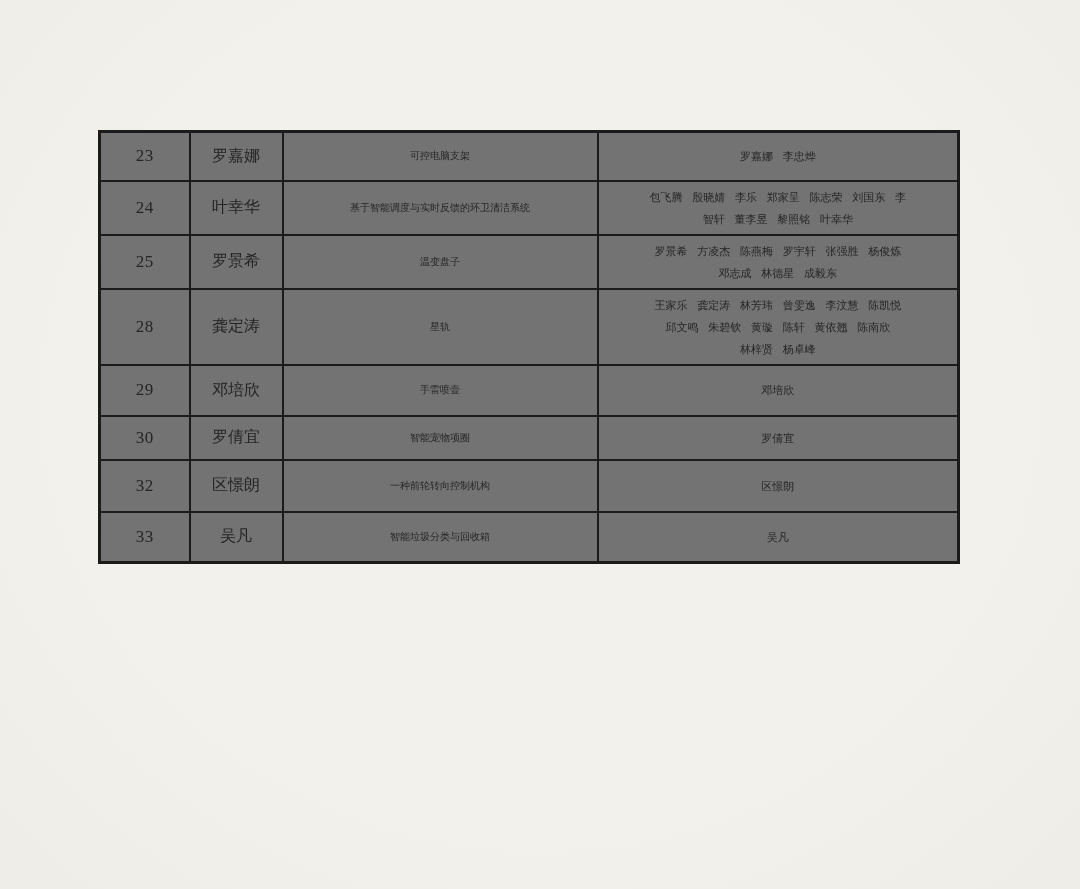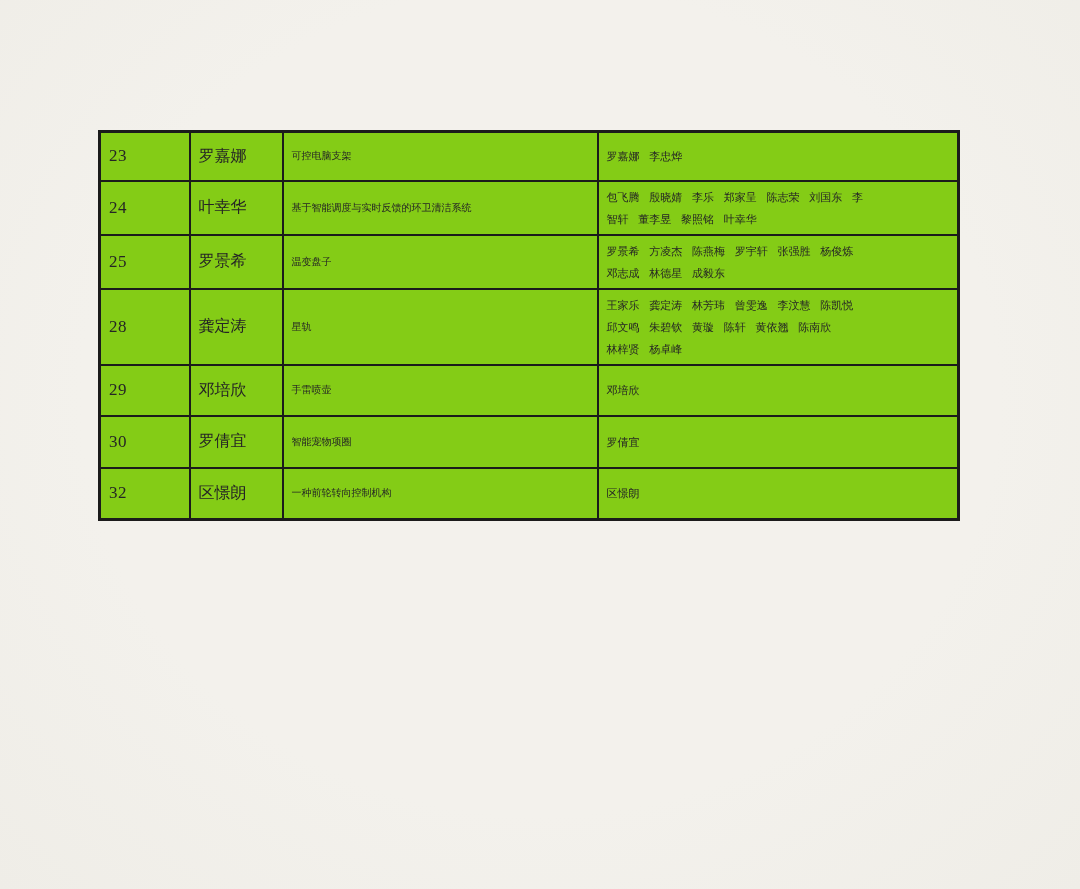--- a/index.html
+++ b/index.html
@@ -19,21 +19,22 @@
   .doc-table {
     position: absolute;
     left: 98px;
     top: 130px;
     width: 859px;
     border-collapse: collapse;
     table-layout: fixed;
   }
   .doc-table td {
     border: 2px solid #1b1b1b;
-    background: #84cc16;
+    background: #737373;
+    text-align: center;
     vertical-align: middle;
     padding: 4px 8px;
     box-sizing: border-box;
   }
   .doc-table tr td:first-child { border-left-width: 3px; }
   .doc-table tr td:last-child { border-right-width: 3px; }
   .doc-table tr:first-child td { border-top-width: 3px; }
   .doc-table tr:last-child td { border-bottom-width: 3px; }
 
   .col-no { width: 90px; font-size: 17px; letter-spacing: 0.5px; }
@@ -79,26 +80,32 @@
       <td class="col-members">王家乐 龚定涛 林芳玮 曾雯逸 李汶慧 陈凯悦
 邱文鸣 朱碧钦 黄璇 陈轩 黄依翘 陈南欣
 林梓贤 杨卓峰</td>
     </tr>
     <tr style="height:51px;">
       <td class="col-no">29</td>
       <td class="col-name">邓培欣</td>
       <td class="col-title">手雷喷壶</td>
       <td class="col-members">邓培欣</td>
     </tr>
-    <tr style="height:52px;">
+    <tr style="height:44px;">
       <td class="col-no">30</td>
       <td class="col-name">罗倩宜</td>
       <td class="col-title">智能宠物项圈</td>
       <td class="col-members">罗倩宜</td>
     </tr>
     <tr style="height:52px;">
       <td class="col-no">32</td>
       <td class="col-name">区憬朗</td>
       <td class="col-title">一种前轮转向控制机构</td>
       <td class="col-members">区憬朗</td>
     </tr>
+    <tr style="height:51px;">
+      <td class="col-no">33</td>
+      <td class="col-name">吴凡</td>
+      <td class="col-title">智能垃圾分类与回收箱</td>
+      <td class="col-members">吴凡</td>
+    </tr>
   </tbody>
 </table>
 
 </body></html>

